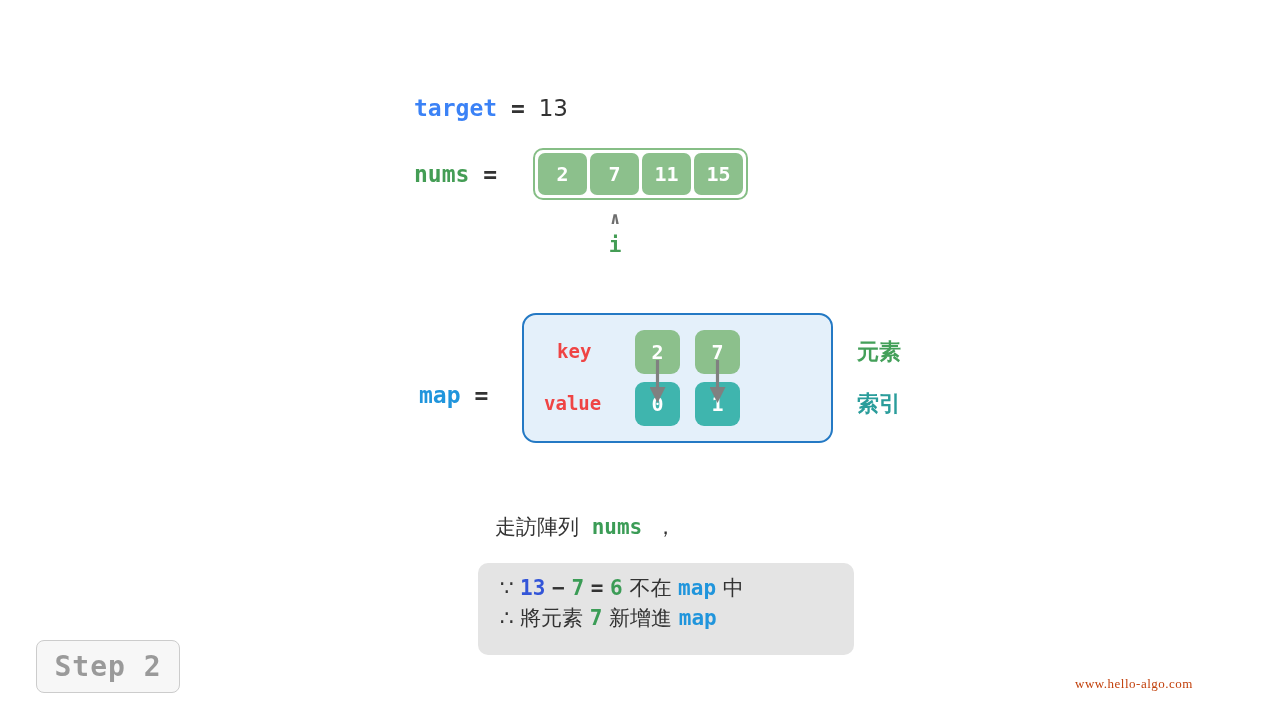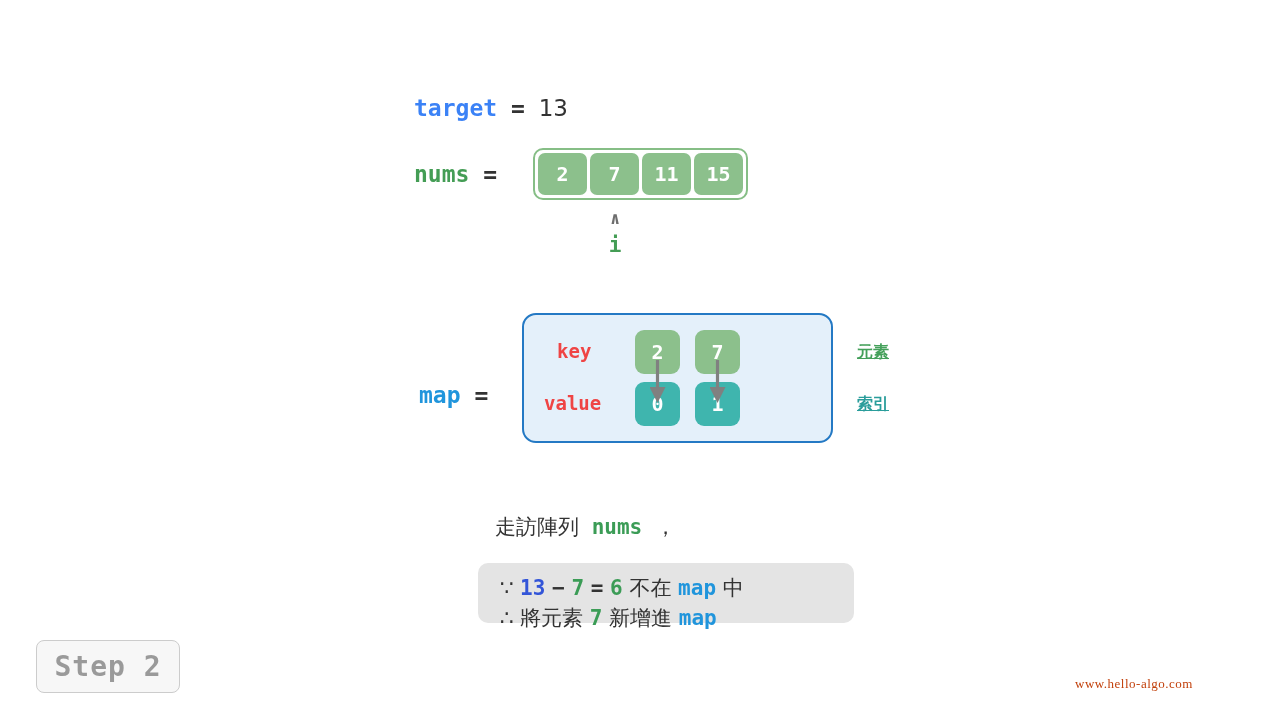--- a/index.html
+++ b/index.html
@@ -146,46 +146,45 @@
   #map-key-0   { left: 635px; top: 330px; }
   #map-key-1   { left: 695px; top: 330px; }
   #map-val-0   { left: 635px; top: 382px; }
   #map-val-1   { left: 695px; top: 382px; }
 
   .map-arrow { left: 0; top: 0; pointer-events: none; }
 
   
   .legend {
     font-family: "DejaVu Sans", sans-serif;
-    font-size: 16px;
+    font-size: 22px;
     font-weight: bold;
     line-height: 26px;
     white-space: nowrap;
-    text-decoration: underline;
   }
   #legend-element { left: 857px; top: 339px; color: #44A05A; }
   #legend-index   { left: 857px; top: 391px; color: #2A9D9B; }
 
   
   #desc-line {
     left: 495px;
     top: 513px;
     font-size: 21px;
     line-height: 28px;
     white-space: nowrap;
   }
   #desc-line .t    { color: #333333; font-family: "DejaVu Sans", sans-serif; }
   #desc-line .code { color: #3B9C56; font-weight: bold;
                      font-family: "DejaVu Sans Mono", monospace; }
 
   #formula-box {
     left: 478px;
     top: 563px;
     width: 376px;
-    height: 60px;
+    height: 92px;
     box-sizing: border-box;
     background: #E4E4E4;
     border-radius: 10px;
     padding: 10px 22px;
   }
   .formula-line {
     white-space: nowrap;
     font-size: 21px;
     line-height: 30px;
     color: #333333;

